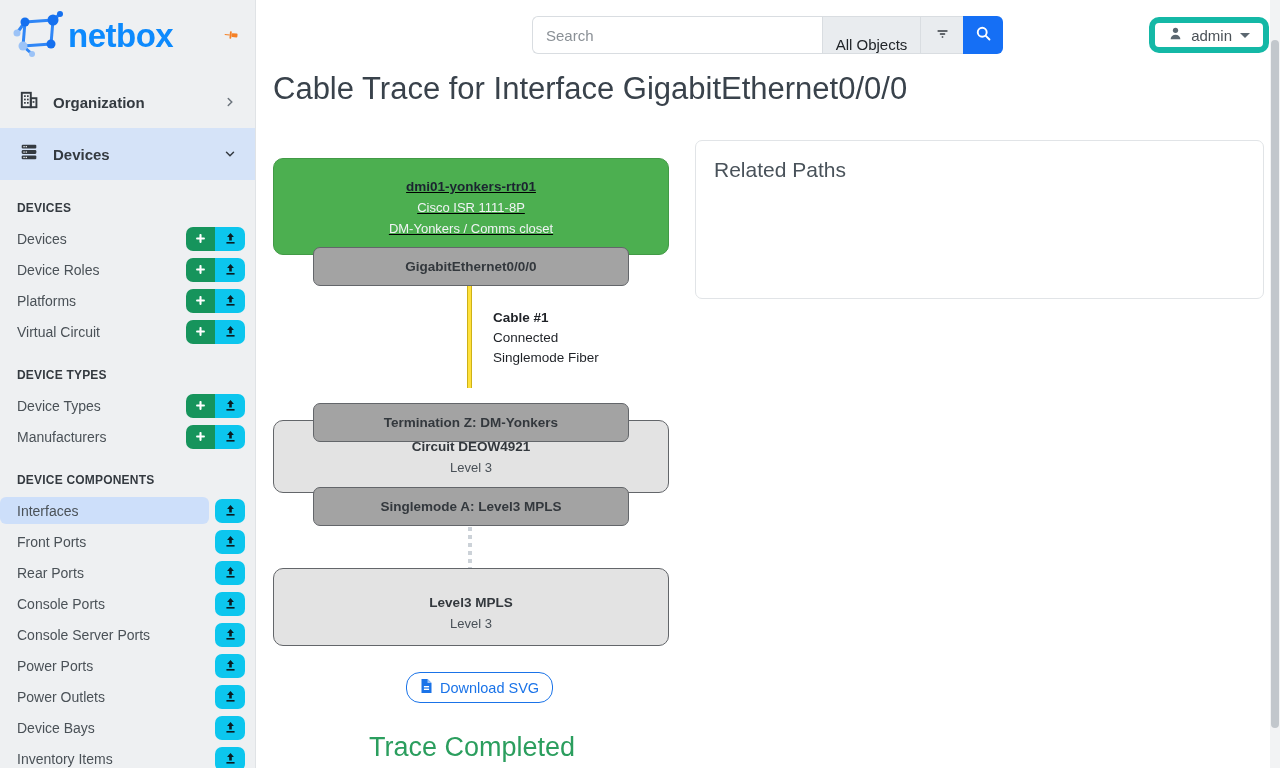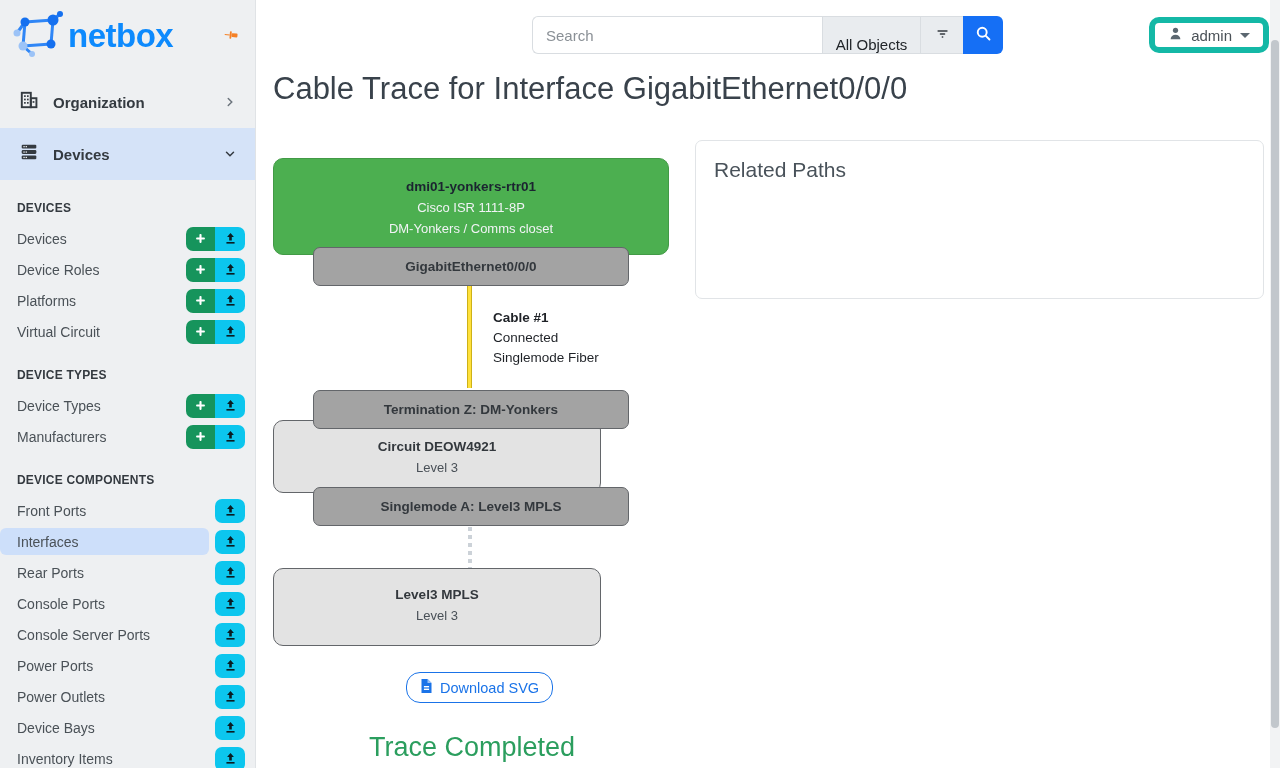--- a/index.html
+++ b/index.html
@@ -49,34 +49,34 @@
               font-size:15px; color:#4a5157; cursor:pointer; }
   .caret-down { width:0; height:0; border-left:5px solid transparent; border-right:5px solid transparent;
                 border-top:5px solid #5b6770; }
 
   .page-title { position:absolute; left:17px; top:71px; font-size:31px; font-weight:400; color:#39424b; }
 
   
   .trace { position:absolute; left:17px; top:158px; width:398px; height:610px; }
   .t-box { position:absolute; text-align:center; }
   .box-device { left:0; top:0; width:396px; height:97px; background:#4caf50;
-                border:1px solid #429a46; border-radius:10px; }
+                border:1px solid #429a46; border-radius:10px;text-decoration:underline; }
   .box-device .d-name { margin-top:20px; font-size:13.5px; font-weight:700; color:#1b2430; }
   .box-device .d-sub { margin-top:6px; font-size:13px; color:#f1f3f5; }
   .box-small { left:40px; width:316px; height:39px; background:#a3a3a3; border:1px solid #63666a;
                border-radius:7px; display:flex; align-items:center; justify-content:center;
                font-size:13.5px; font-weight:700; color:#33383d; z-index:2; }
   .box-iface { top:89px; }
-  .box-termz { top:232px; }
+  .box-termz { top:245px; }
   .box-terma { top:329px; }
-  .box-big { left:0; width:328px; background:#e3e3e3; border:1px solid #63666a; border-radius:10px; z-index:1; }
+  .box-big { left:0; width:396px; background:#e3e3e3; border:1px solid #63666a; border-radius:10px; z-index:1; }
   .box-circuit { top:262px; height:73px; }
   .box-net { top:410px; height:78px; }
   .box-big .b-name { margin-top:18px; font-size:13.5px; font-weight:700; color:#33383d; }
-  .box-net .b-name { margin-top:18px; }
+  .box-net .b-name { margin-top:26px; }
   .box-big .b-sub { margin-top:6px; font-size:13px; color:#495057; }
   .cable-line { position:absolute; left:194px; top:127px; width:5px; height:103px;
                 background:#ffe13c; border-left:1px solid #cdb118; border-right:1px solid #cdb118; }
   .cable-label { position:absolute; left:220px; top:150px; text-align:left; font-size:13.5px;
                  color:#1f2227; line-height:20px; }
   .cable-label .c-name { font-weight:700; }
   .dashed-line { position:absolute; left:195px; top:369px; width:4px; height:42px;
                  background:repeating-linear-gradient(to bottom,#ccd2d8 0 4px,transparent 4px 8px); }
   .dl-btn { position:absolute; left:133px; top:514px; height:31px; padding:0 13px;
             display:flex; align-items:center; gap:7px; background:#fff; border:1px solid #1a73e8;
@@ -289,33 +289,33 @@
             <path d="M8 1.2 L12.2 6 H9.6 V10.5 H6.4 V6 H3.8 Z"></path>
             <rect x="3" y="12.3" width="10" height="2"></rect>
           </svg>
         </button>
     </span>
   </div>
 
   <div class="section-title">DEVICE COMPONENTS</div>
 
   <div class="s-item">
-    <span class="s-label">Front Ports</span>
-    <span class="btn-pair">
-      <button class="btn-import solo">
-          <svg width="13" height="13" viewBox="0 0 16 16" fill="#0a1c22">
-            <path d="M8 1.2 L12.2 6 H9.6 V10.5 H6.4 V6 H3.8 Z"></path>
-            <rect x="3" y="12.3" width="10" height="2"></rect>
-          </svg>
-        </button>
-    </span>
-  </div>
-  <div class="s-item">
     <span class="hl"></span>
     <span class="s-label">Interfaces</span>
+    <span class="btn-pair">
+      <button class="btn-import solo">
+          <svg width="13" height="13" viewBox="0 0 16 16" fill="#0a1c22">
+            <path d="M8 1.2 L12.2 6 H9.6 V10.5 H6.4 V6 H3.8 Z"></path>
+            <rect x="3" y="12.3" width="10" height="2"></rect>
+          </svg>
+        </button>
+    </span>
+  </div>
+  <div class="s-item">
+    <span class="s-label">Front Ports</span>
     <span class="btn-pair">
       <button class="btn-import solo">
           <svg width="13" height="13" viewBox="0 0 16 16" fill="#0a1c22">
             <path d="M8 1.2 L12.2 6 H9.6 V10.5 H6.4 V6 H3.8 Z"></path>
             <rect x="3" y="12.3" width="10" height="2"></rect>
           </svg>
         </button>
     </span>
   </div>
   <div class="s-item">

